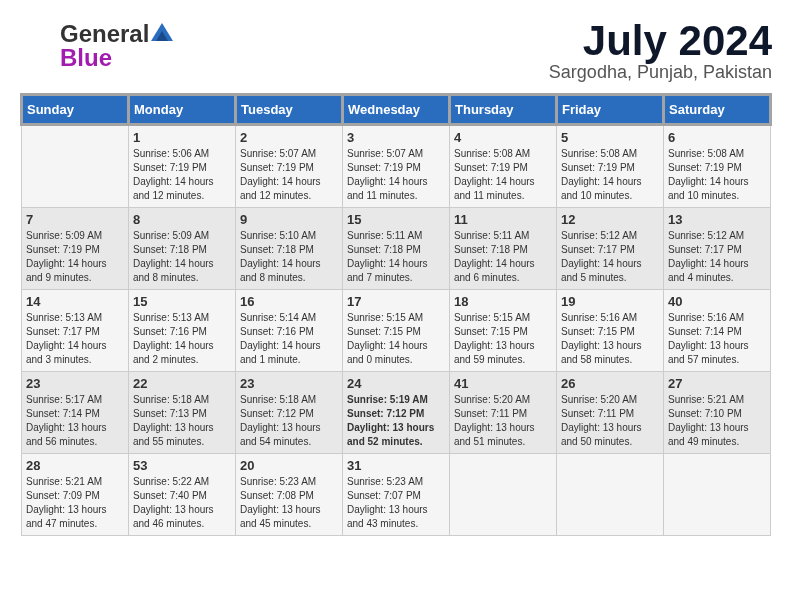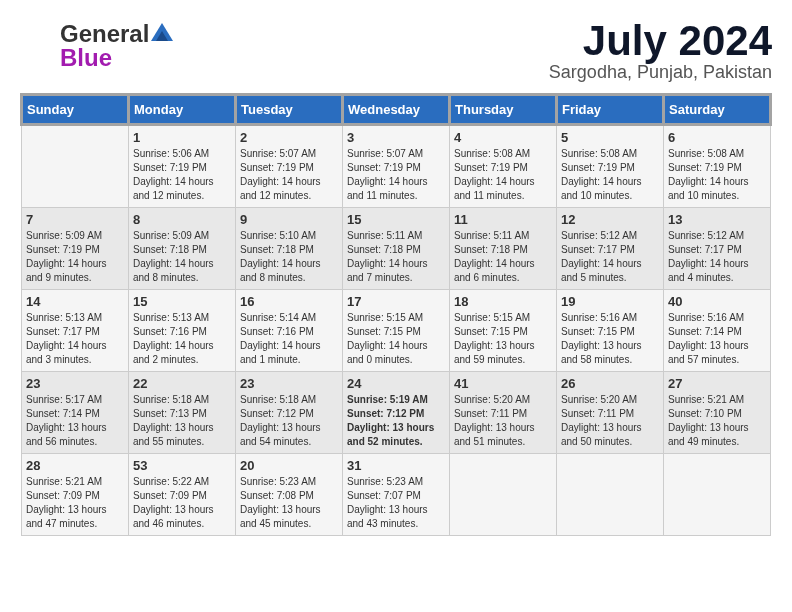--- a/index.html
+++ b/index.html
@@ -310,21 +310,21 @@
         <td>
           <span class="day-number">28</span>
           <div class="day-info" style="white-space: pre-line;">Sunrise: 5:21 AM
 Sunset: 7:09 PM
 Daylight: 13 hours
 and 47 minutes.</div>
         </td>
         <td>
           <span class="day-number">53</span>
           <div class="day-info" style="white-space: pre-line;">Sunrise: 5:22 AM
-Sunset: 7:09 PM
+Sunset: 7:40 PM
 Daylight: 13 hours
 and 46 minutes.</div>
         </td>
         <td>
           <span class="day-number">20</span>
           <div class="day-info" style="white-space: pre-line;">Sunrise: 5:23 AM
 Sunset: 7:08 PM
 Daylight: 13 hours
 and 45 minutes.</div>
         </td>

